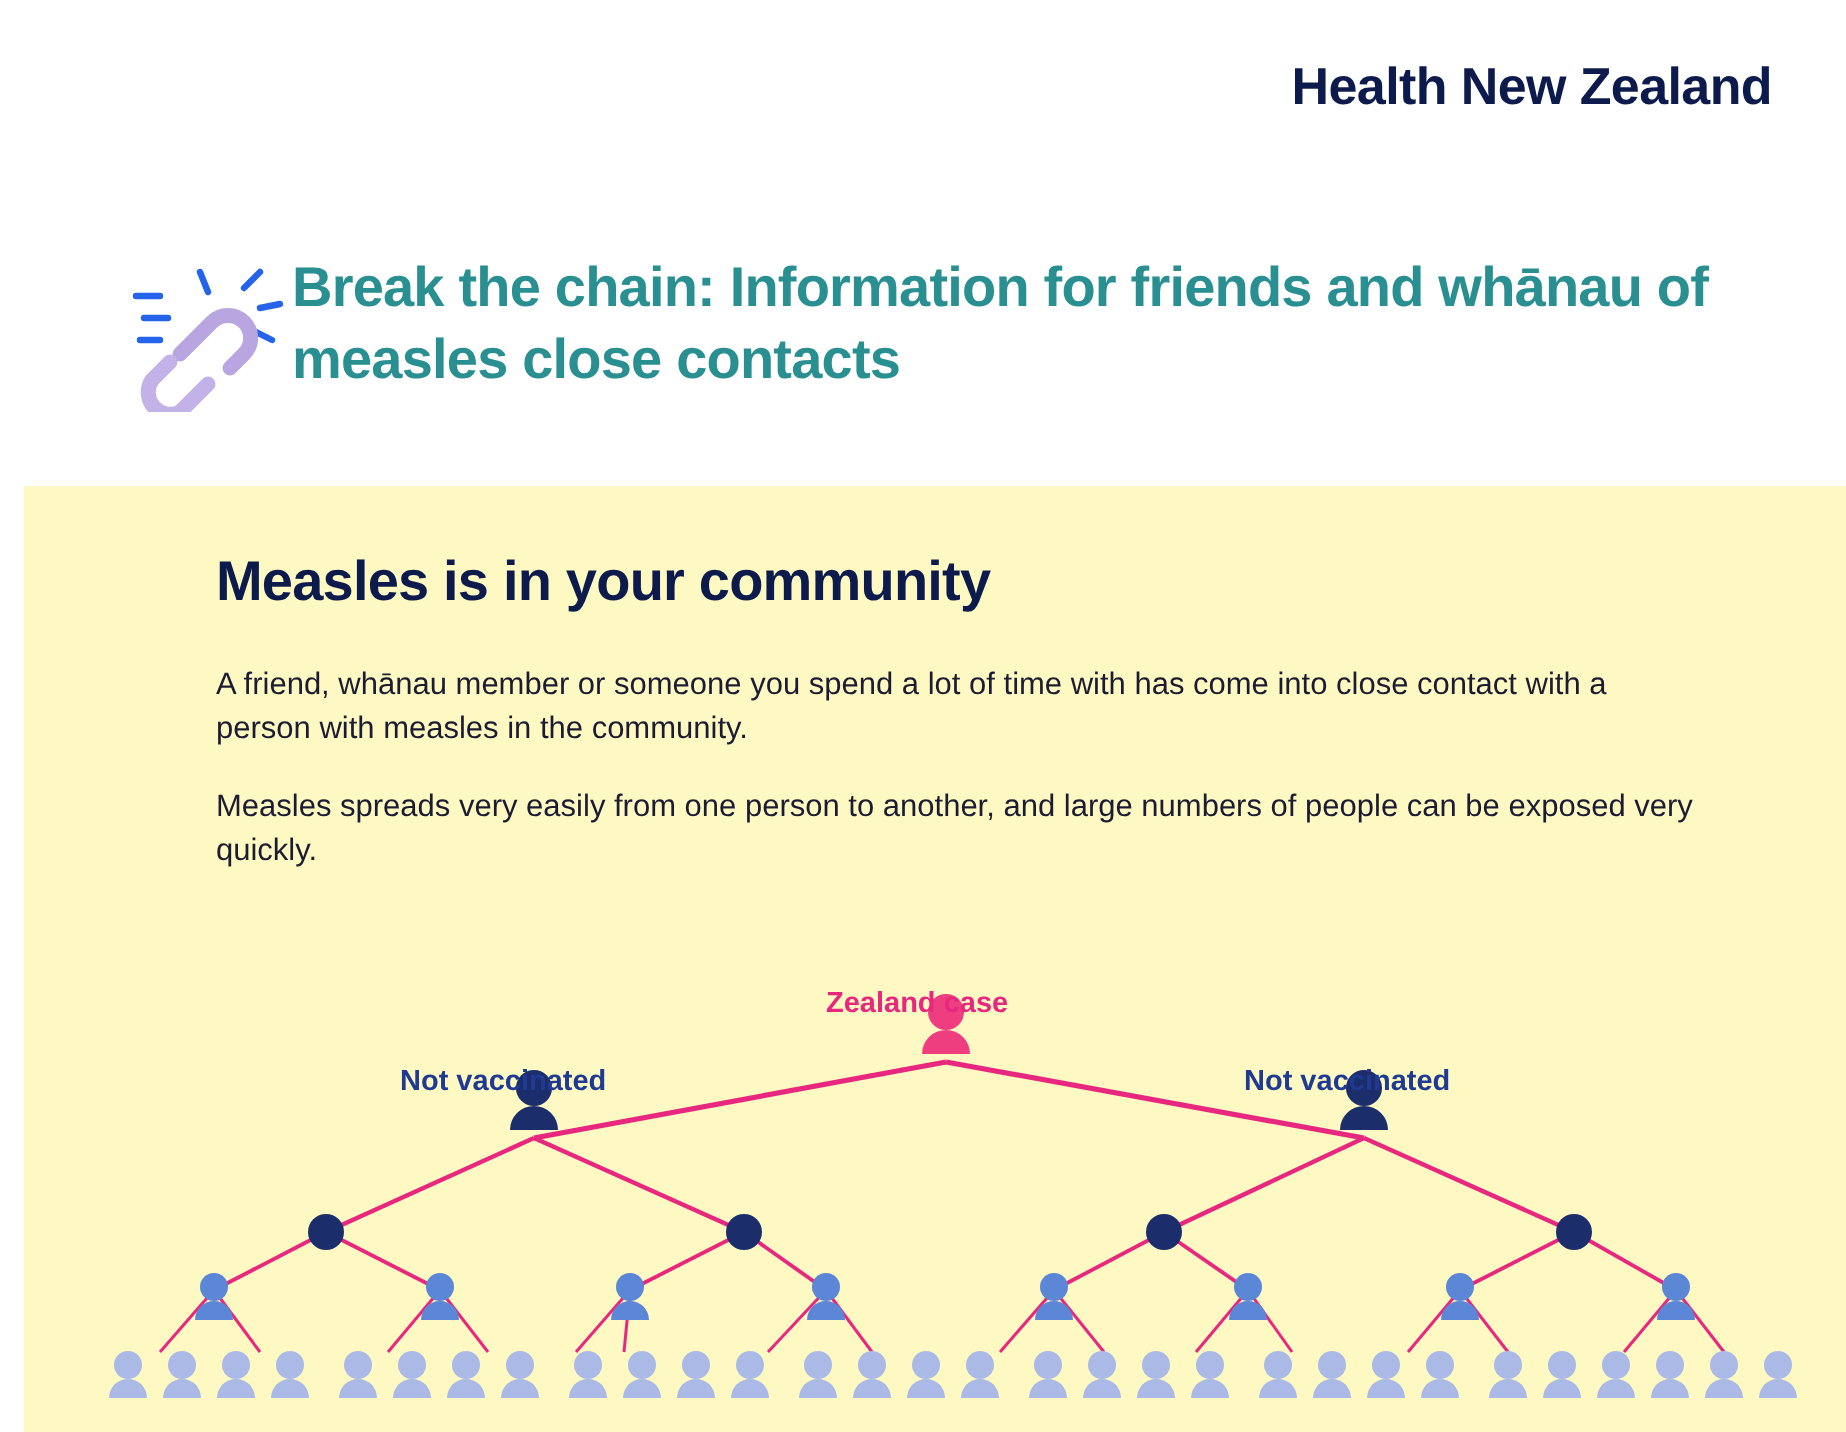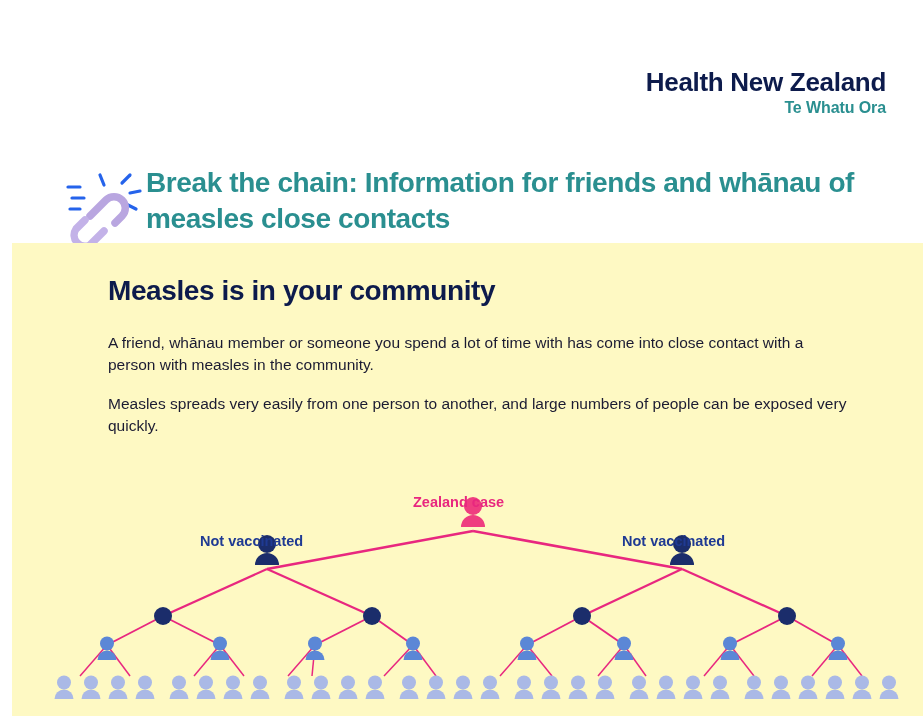--- a/index.html
+++ b/index.html
@@ -14,21 +14,20 @@
     overflow: hidden;
     position: relative;
   }
 
   
   .header {
     position: relative;
     height: 299px;
     background: #ffffff;
     box-sizing: border-box;
-    margin-top: 39px;
   }
   .brand {
     position: absolute;
     right: 37px;
     top: 30px;
     text-align: right;
   }
   .brand-main {
     font-size: 26px;
     font-weight: bold;
@@ -129,21 +128,20 @@
     top: 90px;
   }
 </style>
 </head>
 <body>
 
 <div class="header">
 
   <div class="brand">
     <div class="brand-main">Health New Zealand</div>
-    <div class="brand-sub">Te Whatu Ora</div>
   </div>
 
   <div class="title-row">
     <span class="chain-icon">
       <svg viewBox="0 0 86 76" width="86" height="76" aria-hidden="true">
 
         <g stroke="#2563eb" stroke-width="3.2" stroke-linecap="round">
           <line x1="8" y1="18" x2="20" y2="18"></line>
           <line x1="12" y1="29" x2="24" y2="29"></line>
           <line x1="10" y1="40" x2="20" y2="40"></line>

